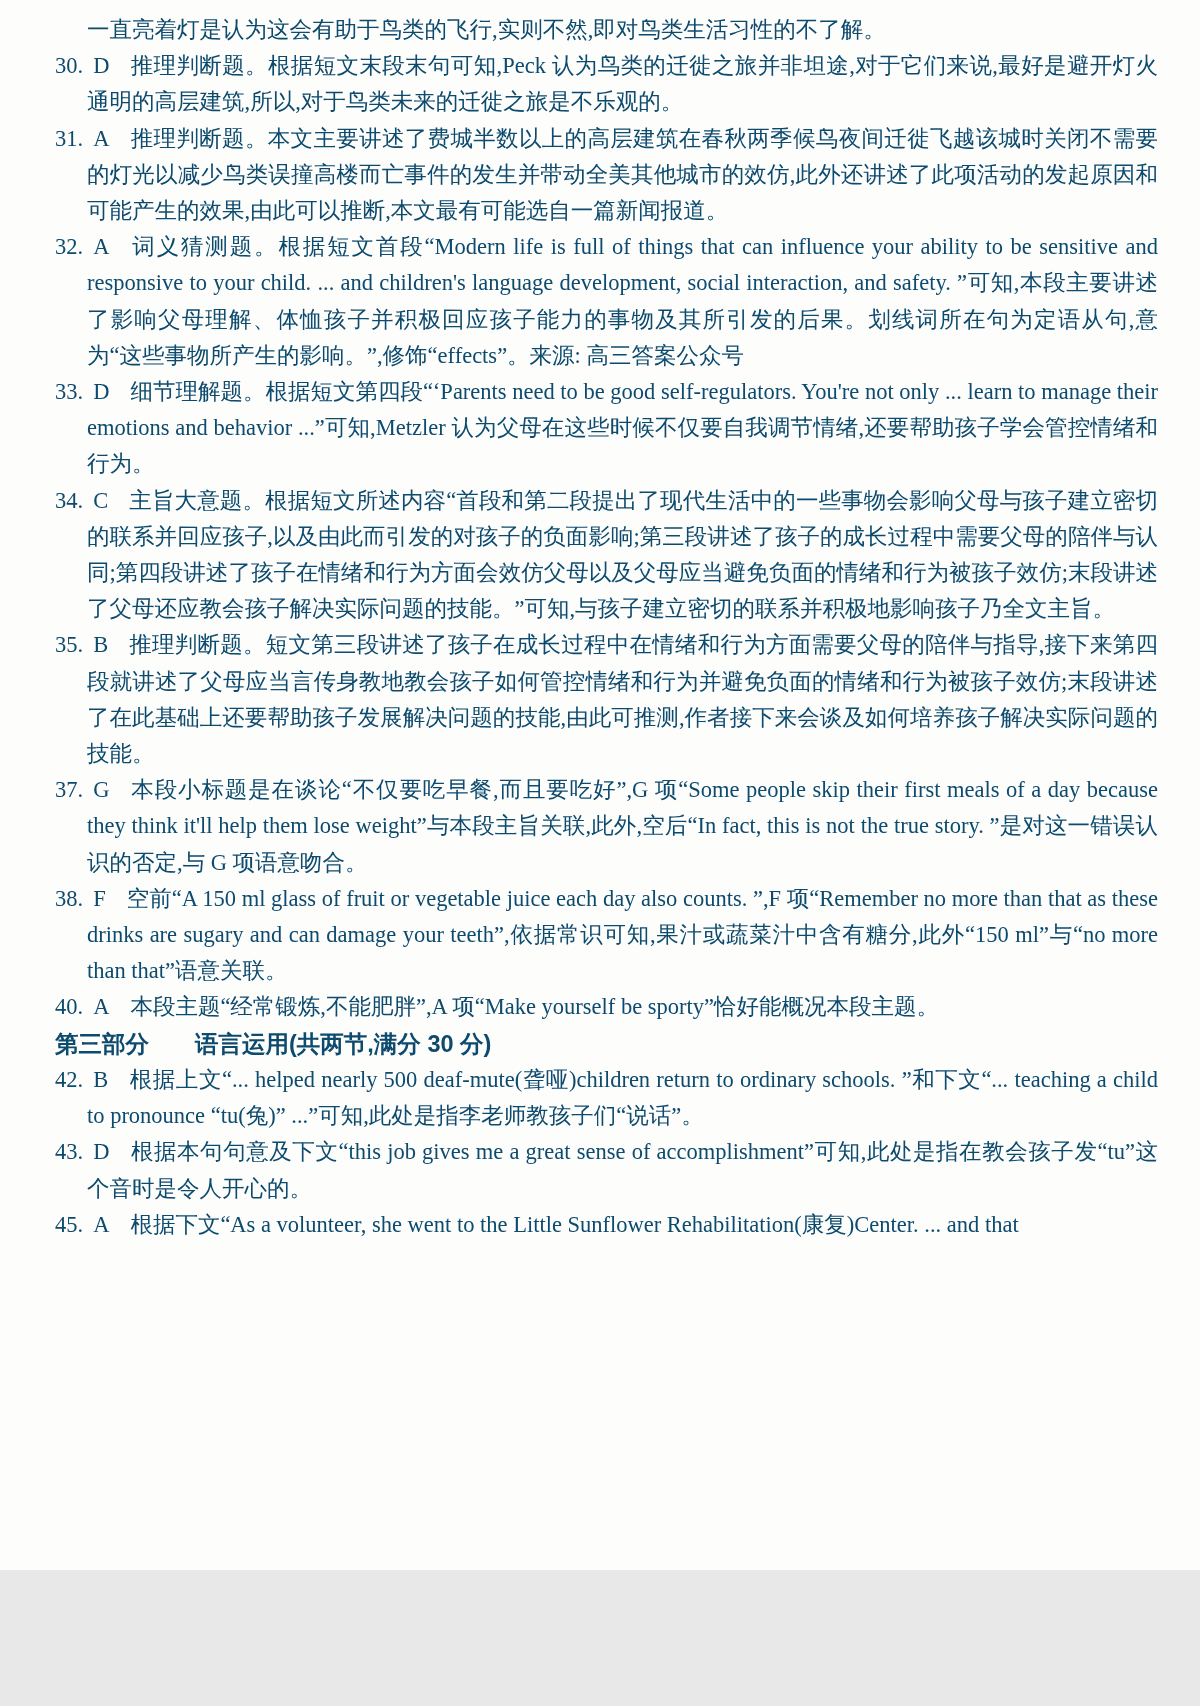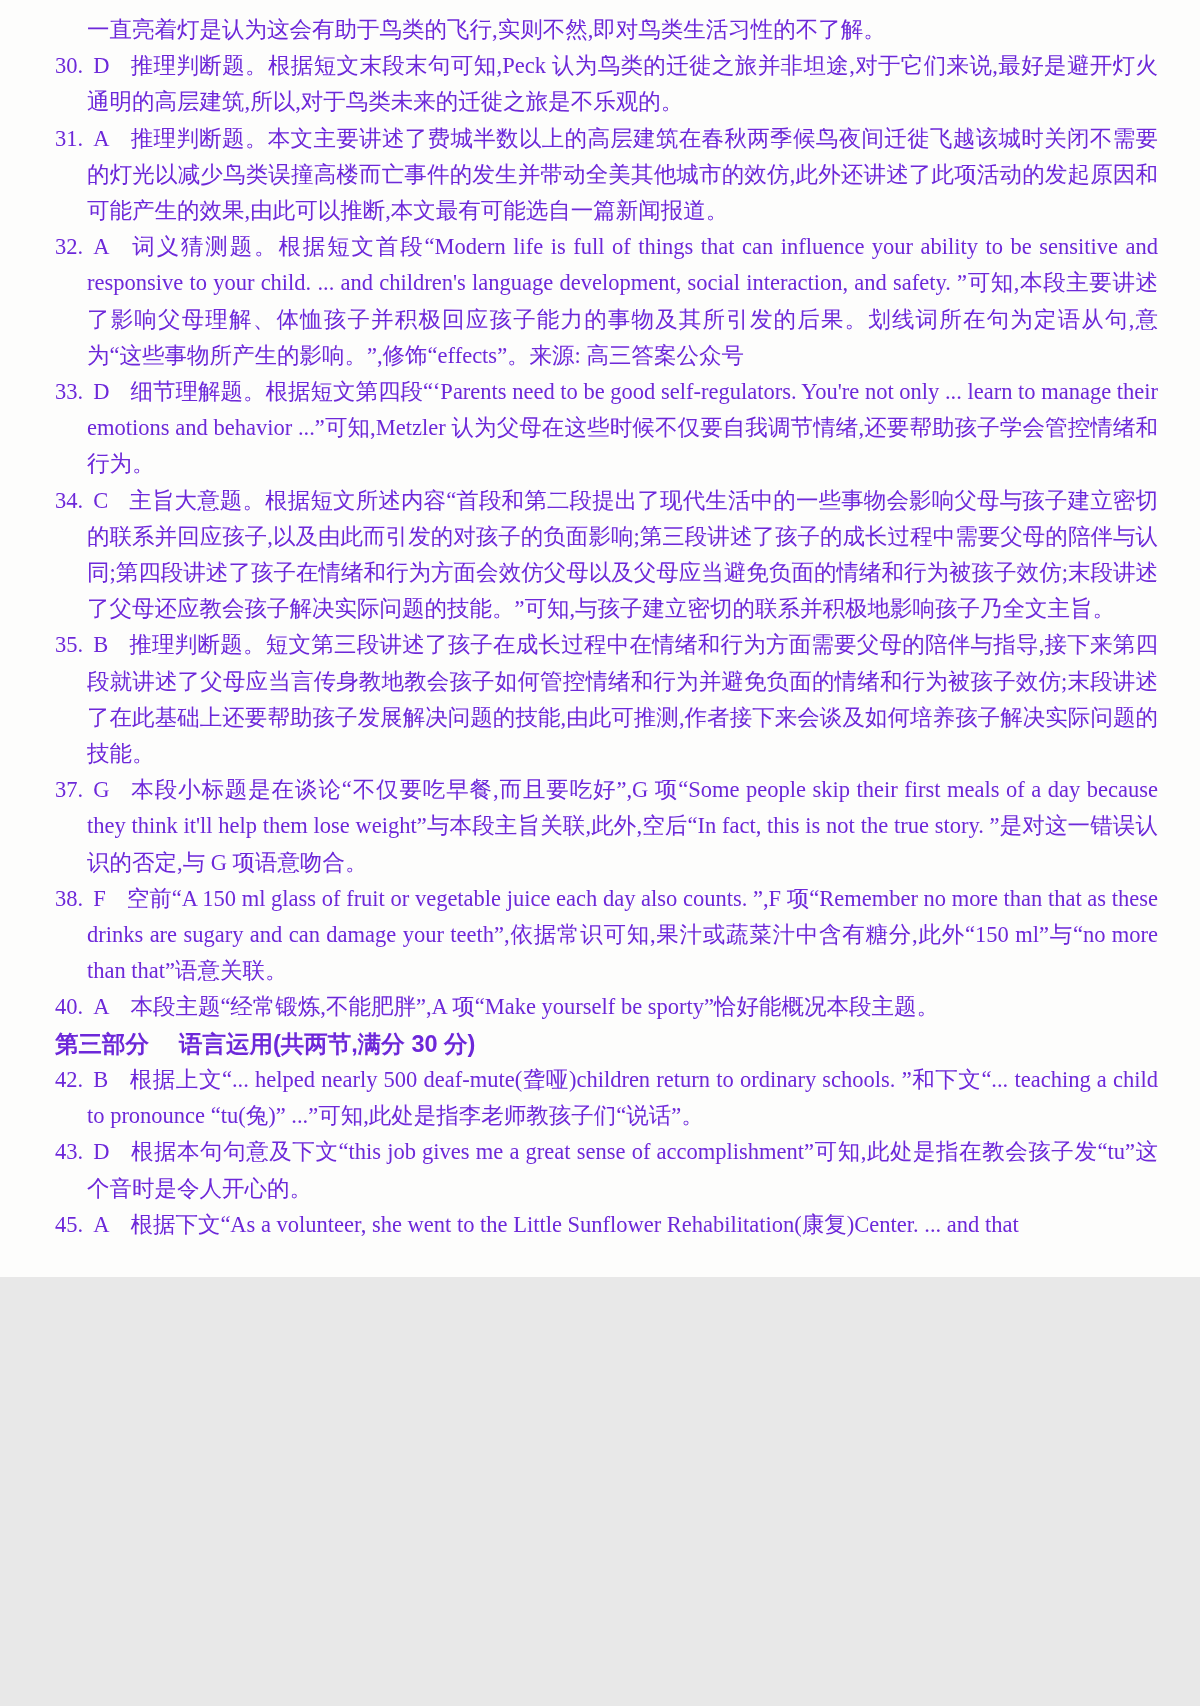--- a/index.html
+++ b/index.html
@@ -1,22 +1,22 @@
 <!DOCTYPE html>
 <html><head>
 <meta charset="utf-8">
 <style>
   html, body { margin: 0; padding: 0; background: #e8e8e8; }
   .page {
     position: relative;
     width: 1200px;
-    height: 1277px;
+    height: 1570px;
     margin: 0 auto;
     background: #fdfdfc;
-    color: #6d28d9;
+    color: #0c4a6e;
     font-family: "Liberation Serif", "DejaVu Serif", serif;
     font-size: 22.5px;
     line-height: 36.2px;
     overflow: hidden;
     text-decoration: underline;
   }
   .content {
     position: absolute;
     top: 12px;
     left: 55px;
@@ -33,21 +33,21 @@
   .num { }
   .ans { margin-left: 10px; margin-right: 21px; }
   .section-header {
     font-family: "Liberation Sans", "DejaVu Sans", sans-serif;
     font-weight: bold;
     font-size: 23.5px;
     text-align: left;
     padding-left: 0;
     text-indent: 0;
   }
-  .section-header .sec-title { margin-left: 30px; }
+  .section-header .sec-title { margin-left: 46px; }
   .footer-line {
     position: absolute;
     top: 1646px;
     left: 0;
     width: 1200px;
     text-align: center;
     font-size: 22.5px;
     white-space: nowrap;
   }
   .footer-line .bold {

